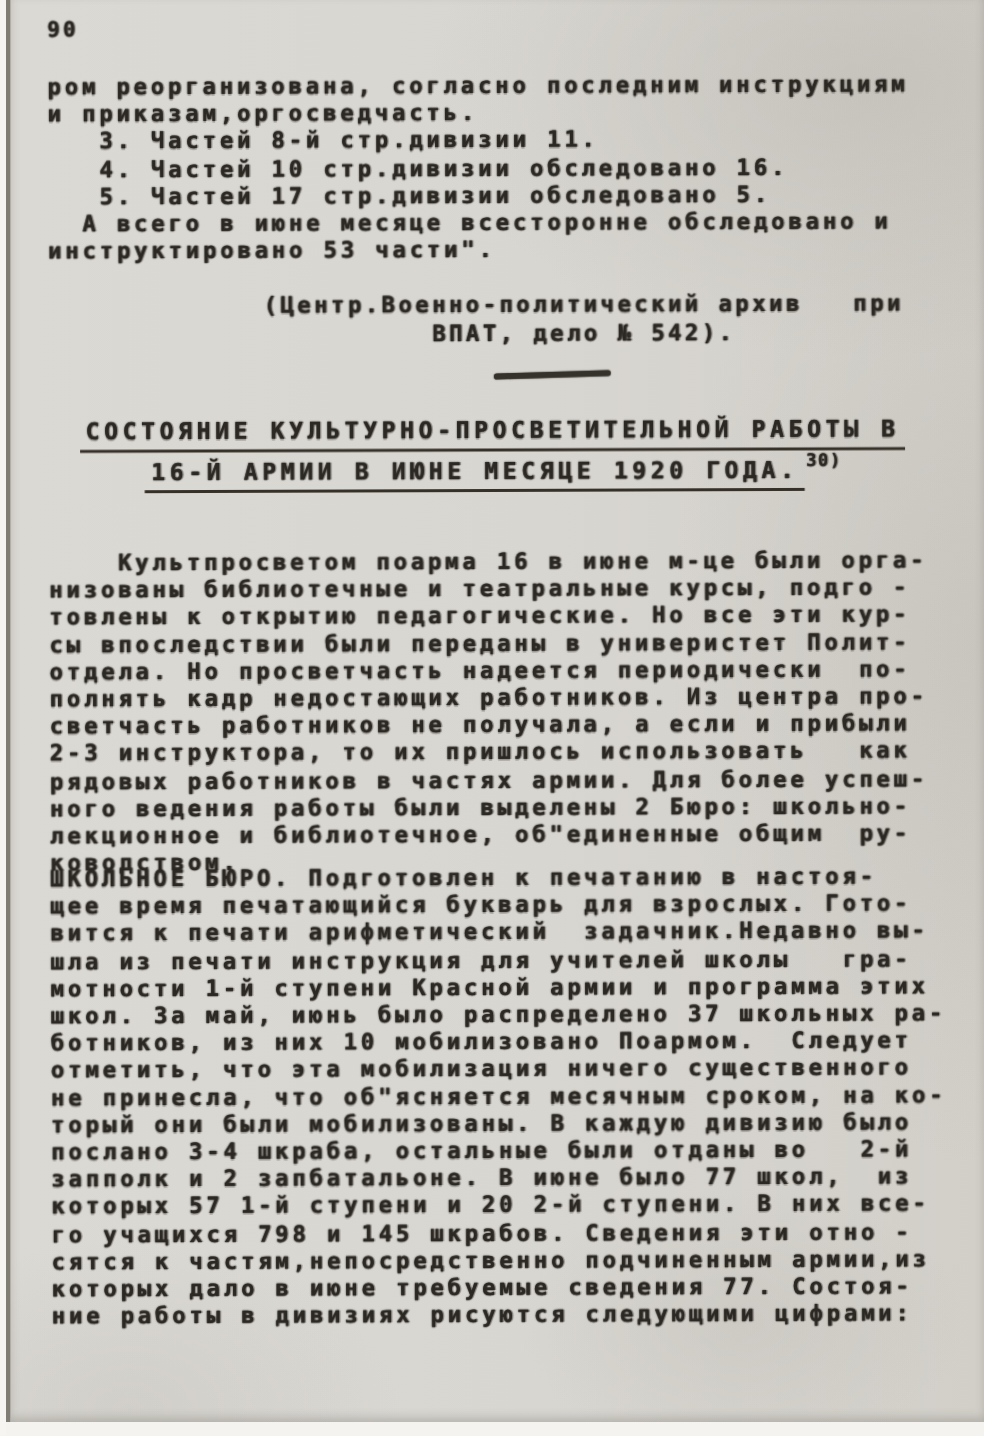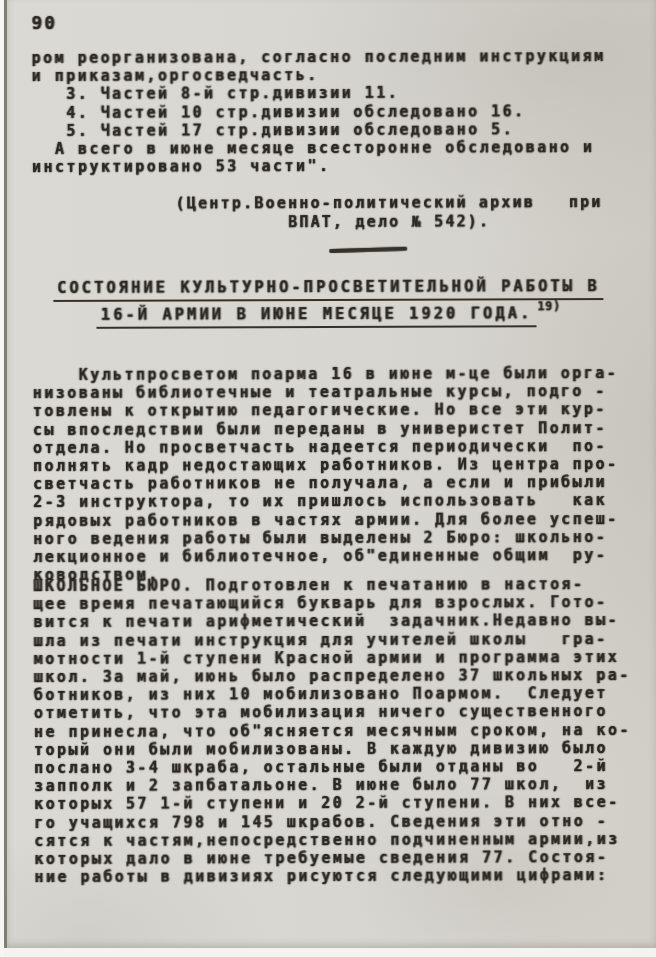--- a/index.html
+++ b/index.html
@@ -26,21 +26,21 @@
     transform:rotate(-0.2deg);
     color:#2b2823;
     filter:blur(0.25px);
   }
   .ink{
     font-weight:700;
     text-shadow:0 0 1.2px rgba(38,34,28,0.95), 1px 0 0 rgba(38,34,28,0.28), 0 1px 0 rgba(38,34,28,0.18);
   }
   .pageno{
     position:absolute;left:33px;top:11px;
-    font-size:18px;letter-spacing:2px;
+    font-size:14px;letter-spacing:2px;
   }
   .block{
     position:absolute;left:33px;width:600px;
     font-size:15px;line-height:18.2px;letter-spacing:2.45px;
     white-space:pre;
   }
   .continuation{top:48px;}
   .citation{
     position:absolute;left:150px;top:194px;width:480px;
     font-size:15px;line-height:19px;letter-spacing:2.2px;
@@ -88,21 +88,21 @@
   А всего в июне месяце всесторонне обследовано и
 инструктировано 53 части".</div>
 
   <div class="citation ink">(Центр.Военно-политический архив   при
 ВПАТ, дело № 542).</div>
 
   <div class="divider"></div>
 
   <div class="heading ink">
     <div><span class="hline">СОСТОЯНИЕ КУЛЬТУРНО-ПРОСВЕТИТЕЛЬНОЙ РАБОТЫ В</span></div>
-    <div class="row2"><span class="hline">16-Й АРМИИ В ИЮНЕ МЕСЯЦЕ 1920 ГОДА.</span><span class="fnmark">19)</span></div>
+    <div class="row2"><span class="hline">16-Й АРМИИ В ИЮНЕ МЕСЯЦЕ 1920 ГОДА.</span><span class="fnmark">30)</span></div>
   </div>
 
   <div class="block para1 ink">    Культпросветом поарма 16 в июне м-це были орга-
 низованы библиотечные и театральные курсы, подго -
 товлены к открытию педагогические. Но все эти кур-
 сы впоследствии были переданы в универистет Полит-
 отдела. Но просветчасть надеется периодически  по-
 полнять кадр недостающих работников. Из центра про-
 светчасть работников не получала, а если и прибыли
 2-3 инструктора, то их пришлось использовать   как

